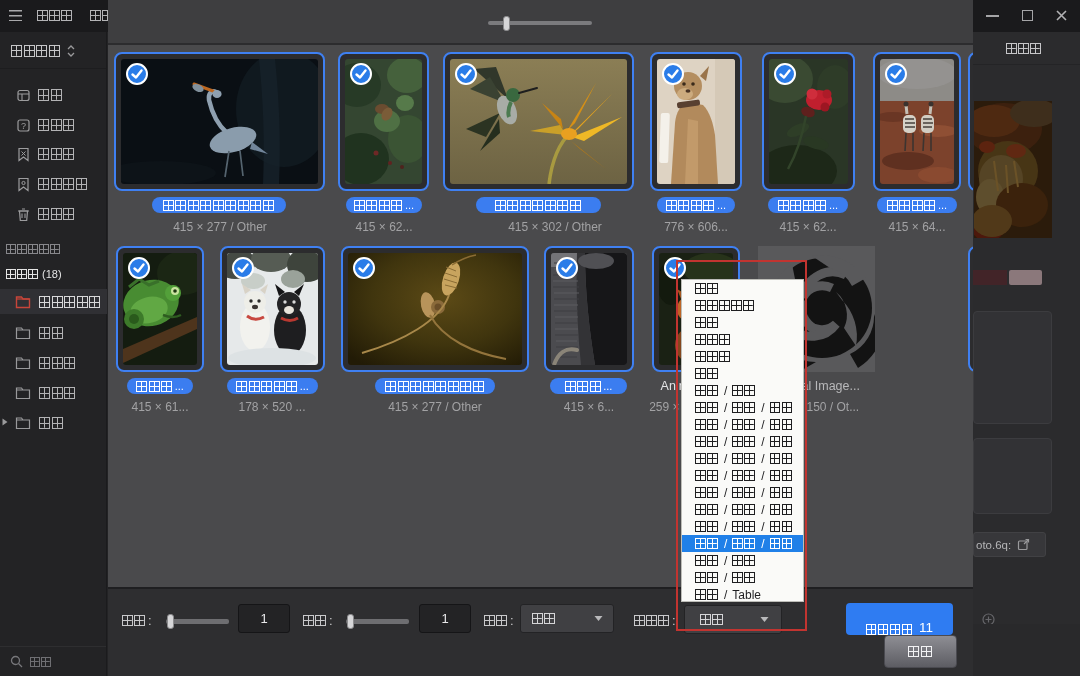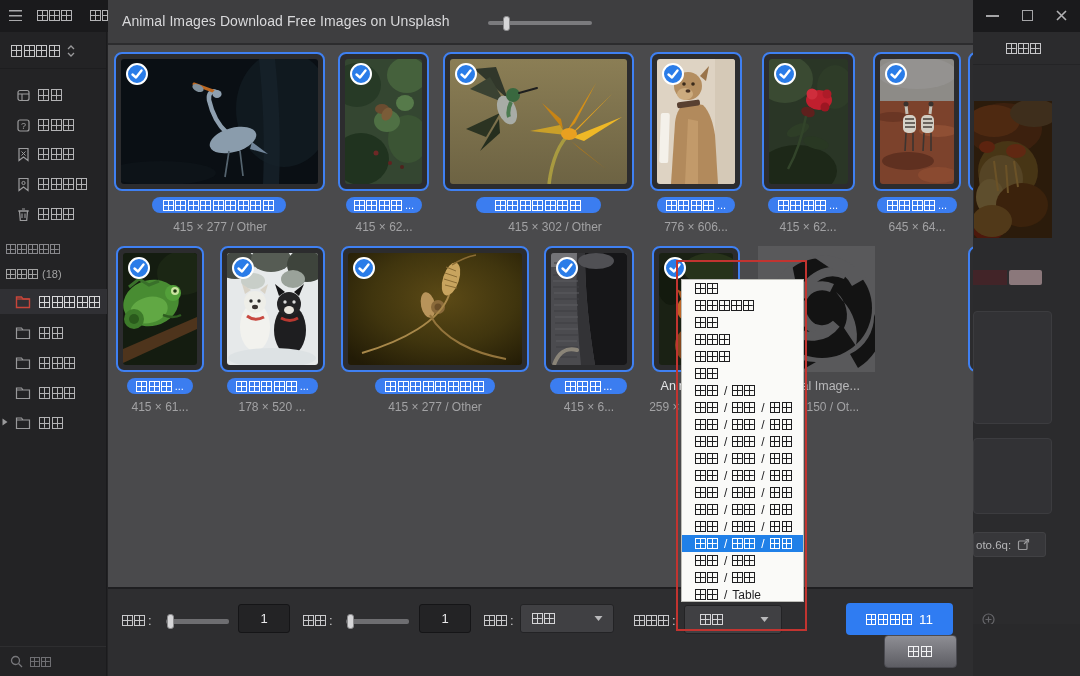--- a/index.html
+++ b/index.html
@@ -139,21 +139,21 @@
         </span>
       </div>
 
   <span class="zh z11 abs" style="left:6px;top:212px;color:#87878b">
         <i></i>
         <i></i>
         <i></i>
         <i></i>
         <i></i>
       </span>
-  <span class="abs zh z11" style="left:6px;top:236px;color:#a3a3a3">
+  <span class="abs zh z11" style="left:6px;top:236px;color:#e5e5e5">
         <i></i>
         <i></i>
         <i></i>
         <span style="font-size:11px;margin-left:3px;font-family:'Liberation Sans'"> (18)</span>
       </span>
 
   <div class="abs" style="left:0;top:257px;width:107px;height:25px;background:#303034"></div>
   <div class="srow" style="top:257px;color:#d6d6d8">
         <svg style="margin-left:15px" width="16" height="14" viewBox="0 0 16 14">
           <path d="M1.5 2 h5 l1.5 2 h6.5 v8.5 h-13 z" fill="none" stroke="#c8453a" stroke-width="1.4"></path>
@@ -257,21 +257,20 @@
         </svg>
   </div>
   <svg class="abs" style="left:9px;top:581px" width="13" height="13" viewBox="0 0 13 13">
         <circle cx="6.5" cy="6.5" r="5.5" fill="none" stroke="#66666a" stroke-width="1.2"></circle>
         <path d="M6.5 3.5 v6 M3.5 6.5 h6" stroke="#66666a" stroke-width="1.2"></path>
       </svg>
   <div class="abs" style="left:0;top:592px;width:107px;height:52px;background:#29292b"></div>
 </div>
 <div class="abs" id="mwrap" style="left:108px;top:0;width:865px;height:676px;overflow:hidden">
   <div class="abs" id="mhead">
-    <span class="abs" style="left:14px;top:13px;font-size:14px;color:#d9d9db;letter-spacing:.1px">Animal Images Download Free Images on Unsplash</span>
     <div class="track" style="left:380px;top:21px;width:104px;height:4px;background:#7b7b7e"></div>
     <div class="knob" style="left:395px;top:16px"></div>
   </div>
   <div class="abs" id="mbody" style="left:0;top:47px;width:865px;height:540px;background:#4a4a4c"></div>
       <div class="card" style="left:6px;top:52px;width:211px;height:139px">
         <svg width="197" height="125" viewBox="0 0 197 125">
           <rect width="197" height="125" fill="#0a0f14"></rect>
 <ellipse cx="163" cy="50" rx="48" ry="58" fill="#10191f"></ellipse>
 <path d="M138 0 C142 40 144 80 142 125 L158 125 C160 80 158 38 154 0 z" fill="#16222b" opacity=".8"></path>
 <ellipse cx="40" cy="114" rx="55" ry="12" fill="#0d1318"></ellipse>
@@ -642,21 +641,21 @@
         </span>
         <em>...</em>
       </div>
       <div class="abs" style="left:543px;top:379px;width:106px;text-align:center;color:#e4e4e6;font-size:12.5px;white-space:nowrap">Animal Image...</div>
       <div class="abs" style="left:655px;top:379px;width:107px;text-align:center;color:#b8b8ba;font-size:12.5px;white-space:nowrap">Animal Image...</div>
       <div class="dims" style="left:32px;top:220px;width:160px">415 × 277 / Other</div>
       <div class="dims" style="left:196px;top:220px;width:160px">415 × 62...</div>
       <div class="dims" style="left:367px;top:220px;width:160px">415 × 302 / Other</div>
       <div class="dims" style="left:508px;top:220px;width:160px">776 × 606...</div>
       <div class="dims" style="left:620px;top:220px;width:160px">415 × 62...</div>
-      <div class="dims" style="left:729px;top:220px;width:160px">645 × 64...</div>
+      <div class="dims" style="left:729px;top:220px;width:160px">415 × 64...</div>
       <div class="dims" style="left:-28px;top:400px;width:160px">415 × 61...</div>
       <div class="dims" style="left:84px;top:400px;width:160px">178 × 520 ...</div>
       <div class="dims" style="left:247px;top:400px;width:160px">415 × 277 / Other</div>
       <div class="dims" style="left:401px;top:400px;width:160px">415 × 6...</div>
       <div class="dims" style="left:508px;top:400px;width:160px">259 × 150 / Other</div>
       <div class="dims" style="left:628px;top:400px;width:160px">259 × 150 / Ot...</div>
   <div class="abs" id="mfoot">
     <span class="blab zh z12" style="left:14px;top:26px">
           <i></i>
           <i></i>
@@ -695,21 +694,21 @@
         </span>
     <div class="sel" style="left:576px;top:16px;width:98px">
           <span class="zh z12" style="margin-left:15px">
             <i></i>
             <i></i>
           </span>
           <svg class="abs" style="right:12px;top:10px" width="9" height="7" viewBox="0 0 9 7">
             <path d="M0.5 1 L4.5 6 L8.5 1 z" fill="#b9b9bb"></path>
           </svg>
         </div>
-    <div class="abs" style="left:738px;top:14px;width:107px;height:32px;background:#2f7cf2;border-radius:4px;display:flex;align-items:center;justify-content:center;color:#fff">
+    <div class="abs" style="left:738px;top:14px;width:107px;height:32px;background:#2f7cf2;border-radius:4px;display:flex;align-items:flex-end;justify-content:center;color:#fff">
           <span class="zh z12">
             <i></i>
             <i></i>
             <i></i>
             <i></i>
           </span>
           <span style="font-size:13.5px;margin-left:5px">11</span>
         </div>
     <div class="abs" style="left:776px;top:46px;width:73px;height:33px;background:linear-gradient(#8e8e94,#5d5d63);border-radius:4px;border:1px solid #4a4a50;display:flex;align-items:center;justify-content:center;color:#f2f2f4">
           <span class="zh z13">

